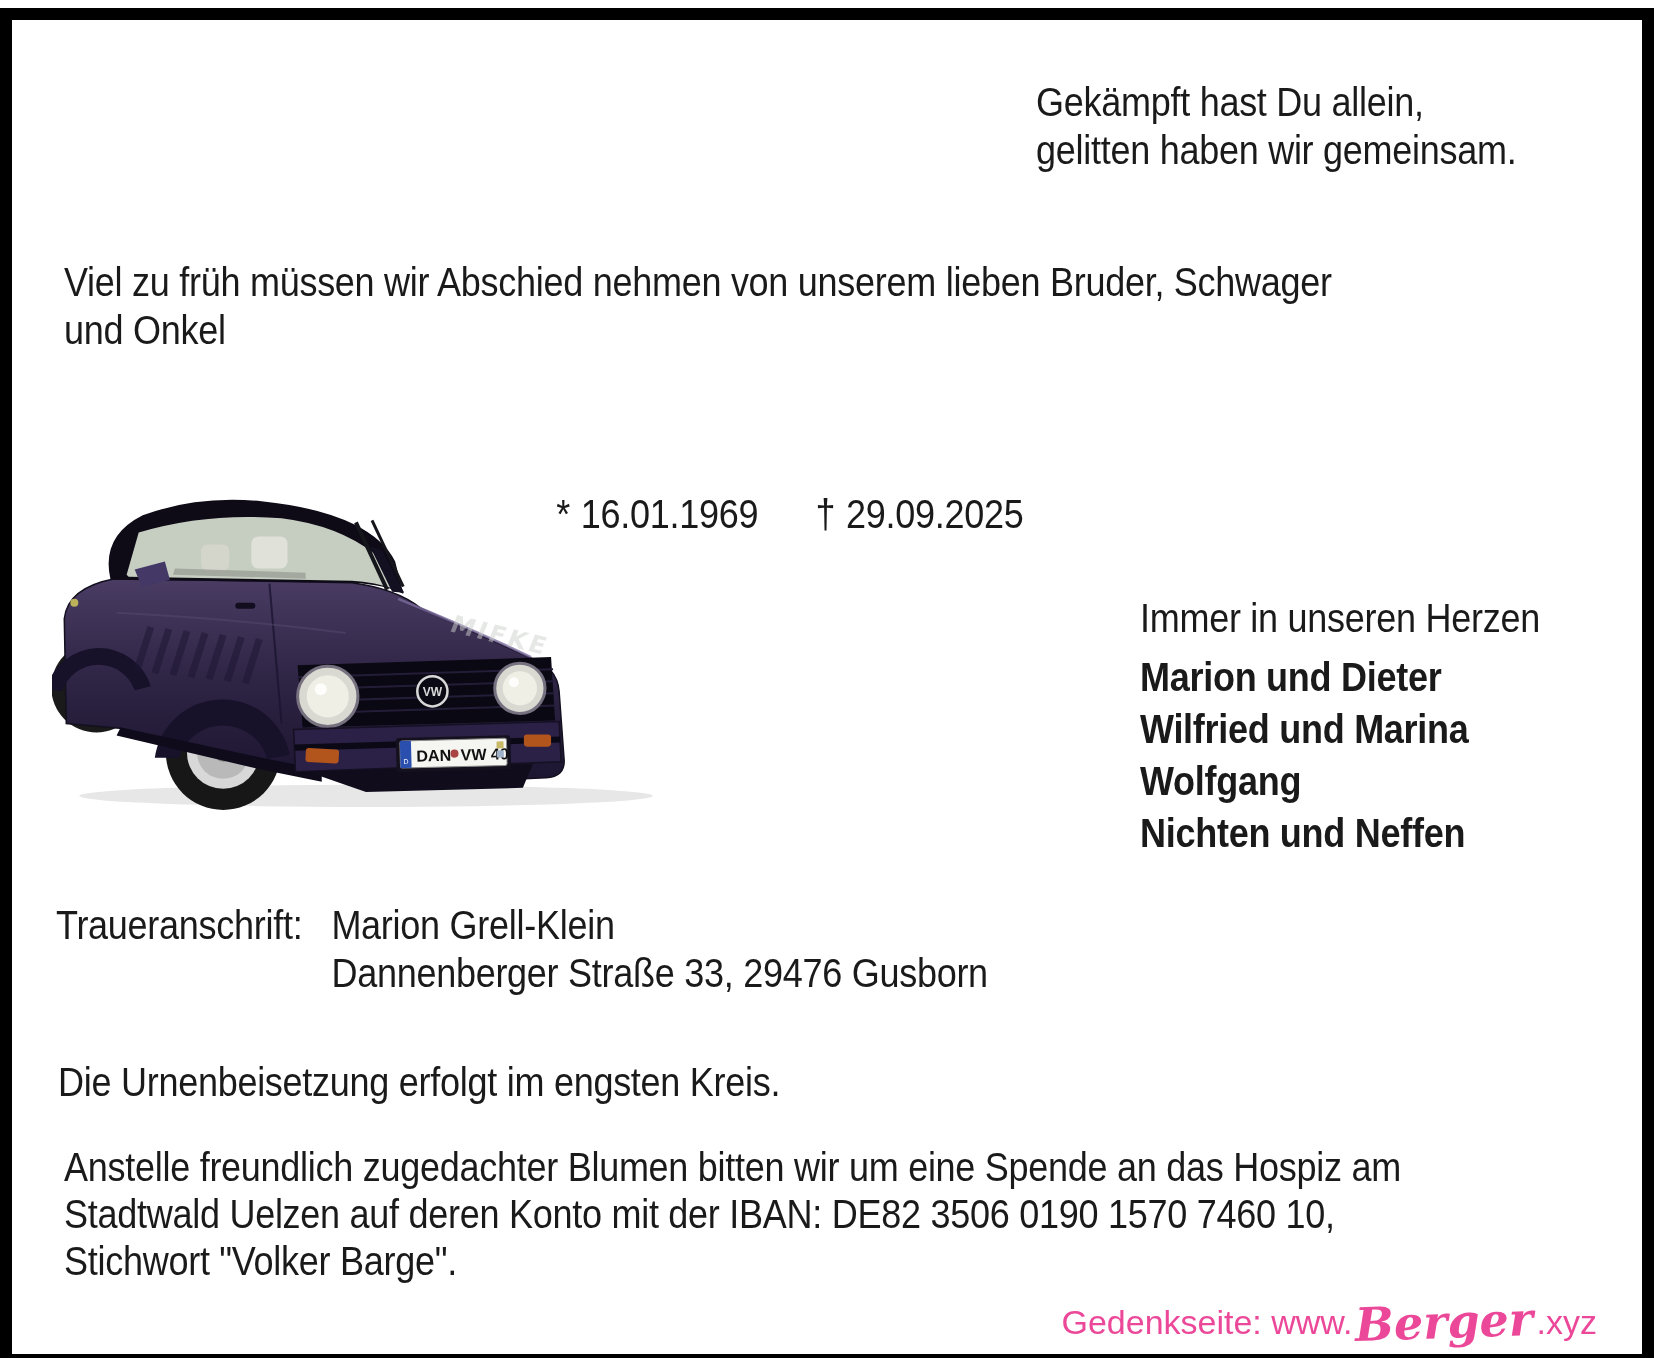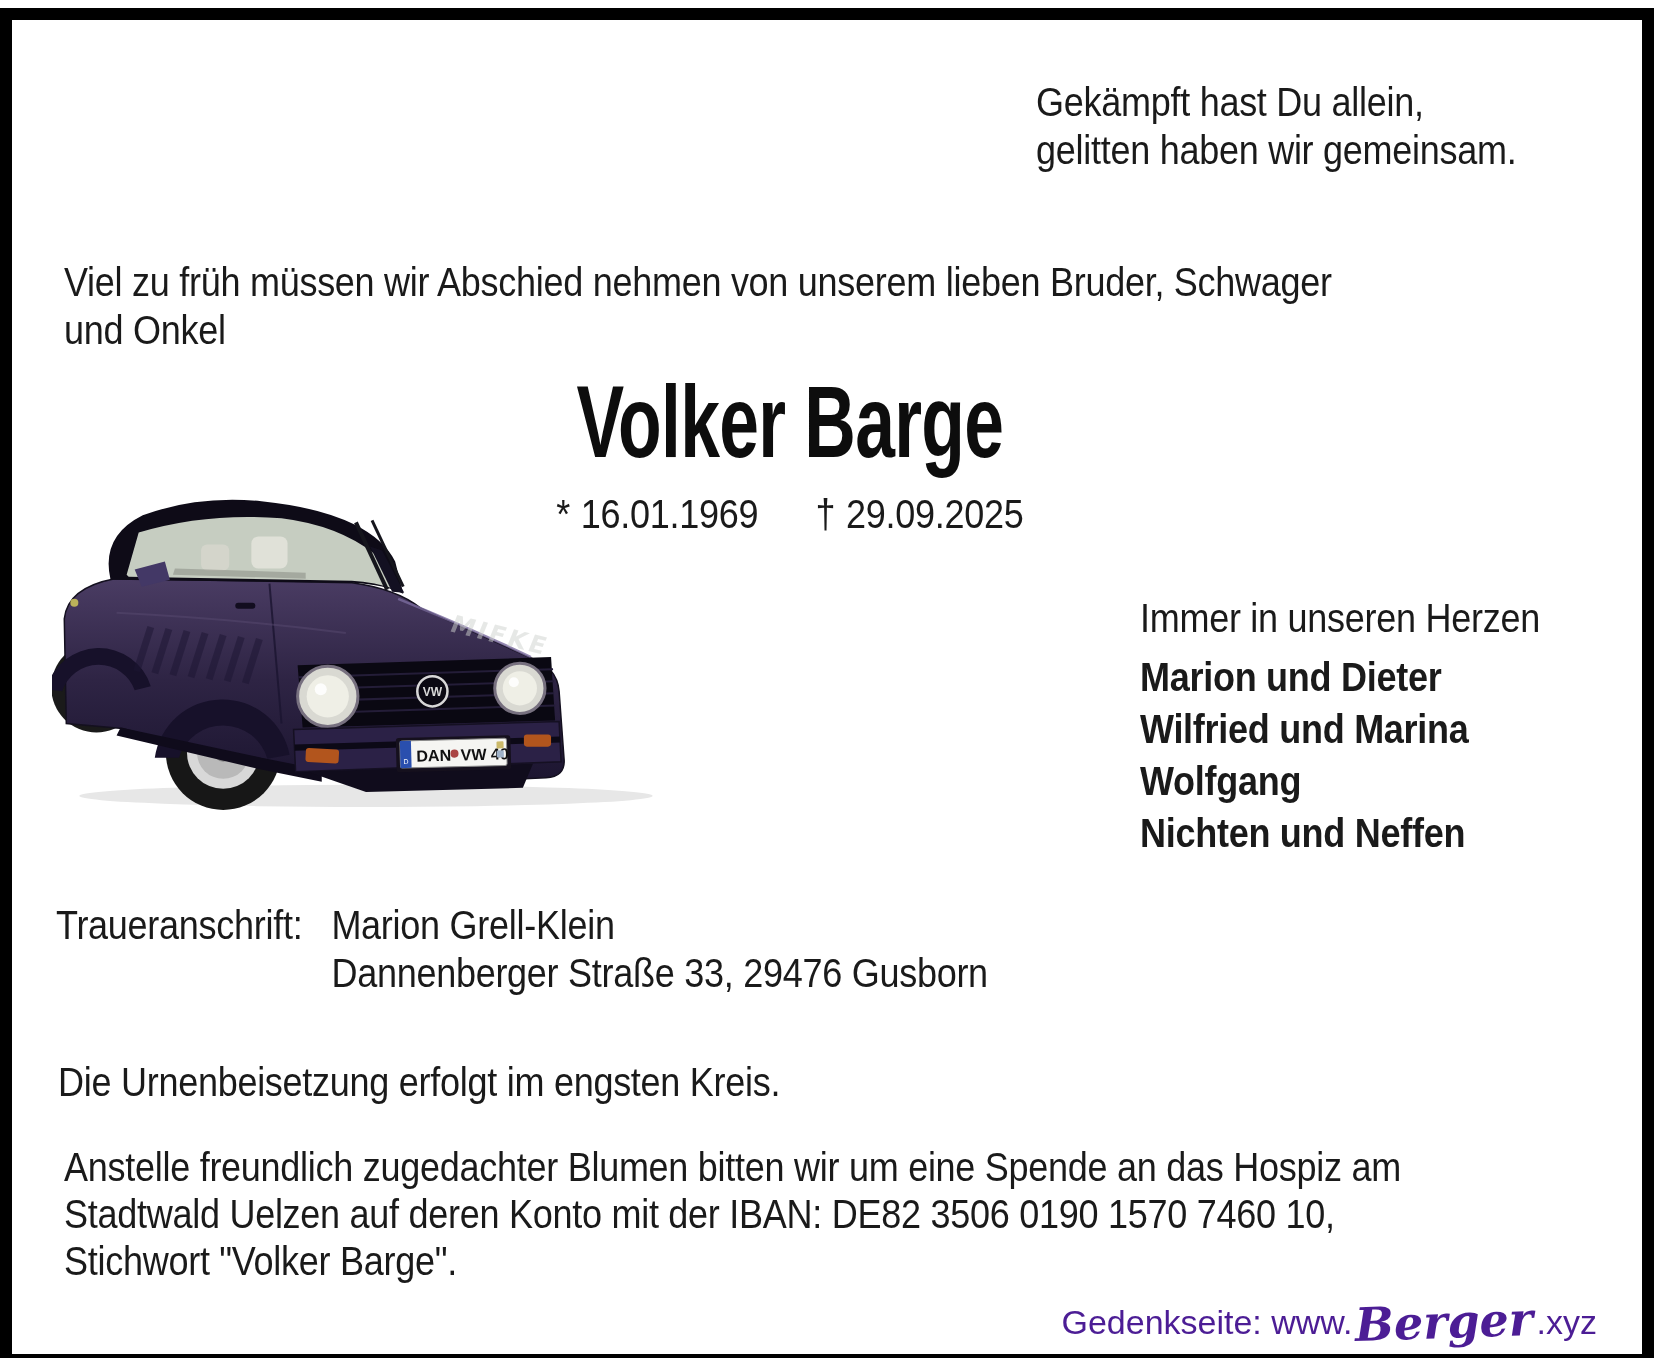--- a/index.html
+++ b/index.html
@@ -30,40 +30,37 @@
   .date-item{display:inline-flex;gap:12px;font-size:40px;line-height:48px;letter-spacing:-.3px;
     transform:scaleX(.9);transform-origin:50% 50%;}
   .date-item .sym{line-height:48px;}
 
   .mourners .mlead{font-size:40px;line-height:50px;letter-spacing:-.3px;margin:0 0 8px 0;}
   .mourners .mname{font-size:40px;line-height:52px;font-weight:700;letter-spacing:-.3px;}
 
   .addr{display:grid;grid-template-columns:306px auto;}
   .addr span{font-size:40px;line-height:48px;letter-spacing:-.3px;}
 
-  .memorial{display:flex;align-items:flex-start;font-size:34px;line-height:40px;color:#4c1d95;}
+  .memorial{display:flex;align-items:flex-start;font-size:34px;line-height:40px;color:#ec4899;}
   .memorial .brand{
     font-family:"DejaVu Serif",serif;font-style:italic;font-weight:700;
     font-size:46px;margin:0 3px;display:inline-block;transform:rotate(-2deg);
   }
 </style>
 </head>
 <body>
 
 <div class="page">
 
   <div class="abs cond txt pre" style="left:1024px;top:58px;">Gekämpft hast Du allein,
 gelitten haben wir gemeinsam.</div>
 
   <div class="abs cond txt pre" style="left:52px;top:238px;">Viel zu früh müssen wir Abschied nehmen von unserem lieben Bruder, Schwager
 und Onkel</div>
 
-  <div class="abs name-wrap">
-    <span class="name">Volker Barge</span>
-  </div>
 
   <div class="abs dates">
     <span class="date-item">
       <span class="sym">*</span>
       <span>16.01.1969</span>
     </span>
     <span class="date-item">
       <span class="sym">†</span>
       <span>29.09.2025</span>
     </span>

